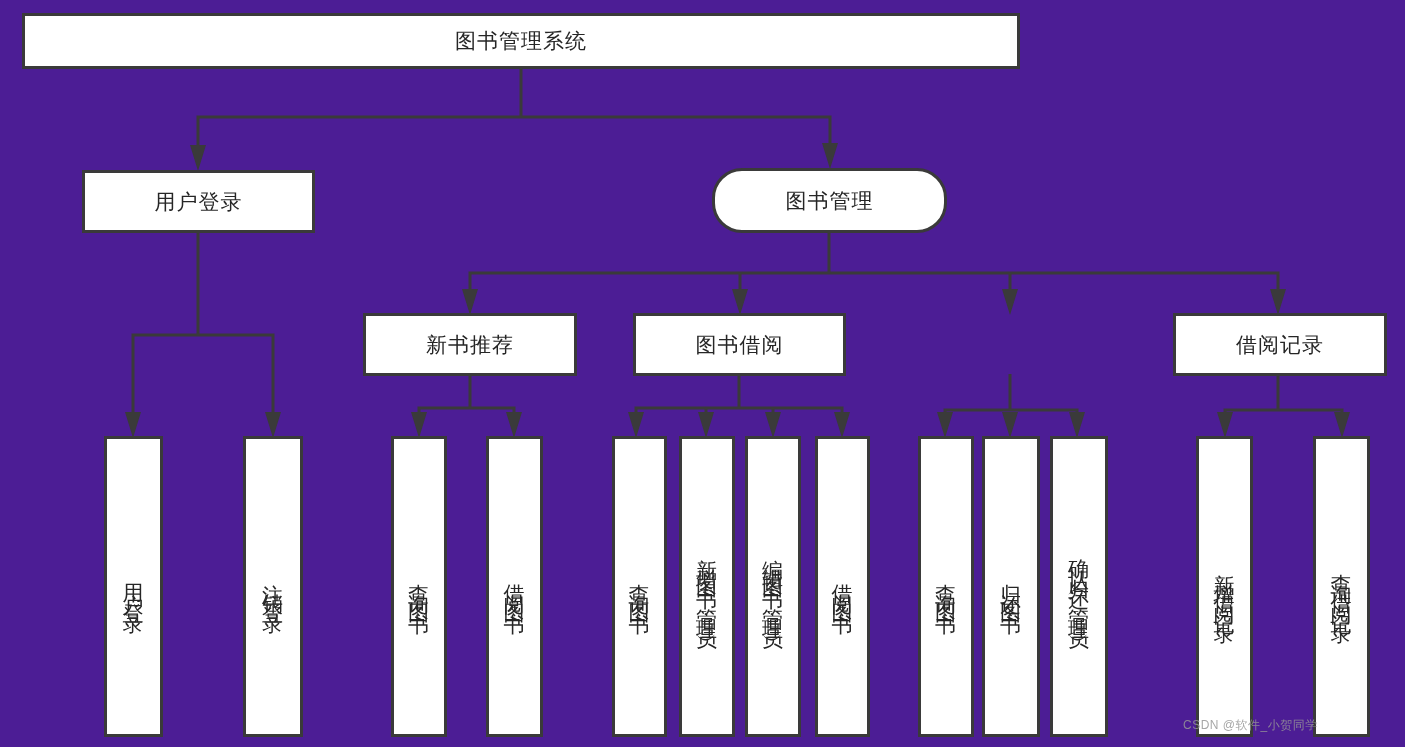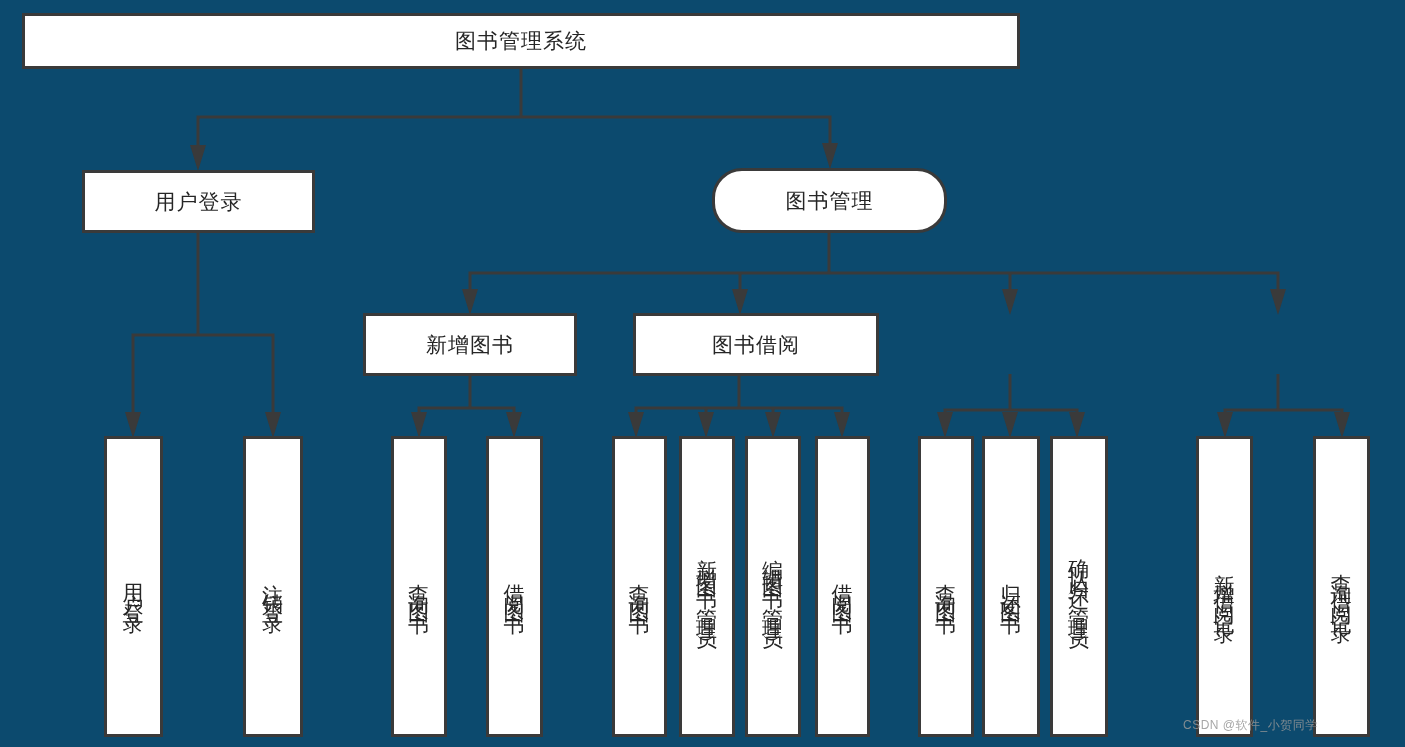--- a/index.html
+++ b/index.html
@@ -1,19 +1,19 @@
 <!DOCTYPE html>
 <html><head>
 <meta charset="utf-8">
 <style>
   html,body{margin:0;padding:0;background:#ffffff;}
   #canvas{
     position:relative;
     width:1405px;height:747px;
-    background:#0c4a6e;
+    background:#4c1d95;
     font-family:"Liberation Sans","DejaVu Sans",sans-serif;
     overflow:hidden;
   }
   .node{
     position:absolute;
     box-sizing:border-box;
     border:3px solid #3a3a3a;
     background:#ffffff;
     display:flex;
     align-items:center;
@@ -69,22 +69,23 @@
       M765 412H781L773 438Z M834 412H850L842 438Z
       M937 412H953L945 438Z M1002 412H1018L1010 438Z M1069 412H1085L1077 438Z
       M1217 412H1233L1225 438Z M1334 412H1350L1342 438Z"></path>
   </svg>
 
   <div class="node" style="left:22px;top:13px;width:998px;height:56px;">图书管理系统</div>
 
   <div class="node" style="left:82px;top:170px;width:233px;height:63px;">用户登录</div>
   <div class="node" style="left:712px;top:168px;width:235px;height:65px;border-radius:30px;">图书管理</div>
 
-  <div class="node" style="left:363px;top:313px;width:214px;height:63px;">新增图书</div>
-  <div class="node" style="left:633px;top:313px;width:246px;height:63px;">图书借阅</div>
+  <div class="node" style="left:363px;top:313px;width:214px;height:63px;">新书推荐</div>
+  <div class="node" style="left:633px;top:313px;width:213px;height:63px;">图书借阅</div>
+  <div class="node" style="left:1173px;top:313px;width:214px;height:63px;">借阅记录</div>
 
   <div class="node vnode" style="left:104px;top:436px;width:59px;height:301px;">用户登录</div>
   <div class="node vnode" style="left:243px;top:436px;width:60px;height:301px;">注销登录</div>
 
   <div class="node vnode" style="left:391px;top:436px;width:56px;height:301px;">查询图书</div>
   <div class="node vnode" style="left:486px;top:436px;width:57px;height:301px;">借阅图书</div>
 
   <div class="node vnode" style="left:612px;top:436px;width:55px;height:301px;">查询图书</div>
   <div class="node vnode" style="left:679px;top:436px;width:56px;height:301px;">新增图书（管理员）</div>
   <div class="node vnode" style="left:745px;top:436px;width:56px;height:301px;">编辑图书（管理员）</div>

